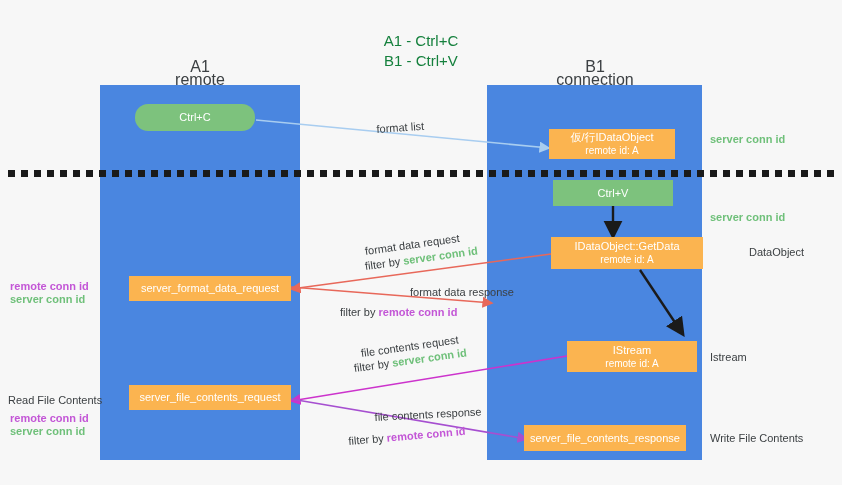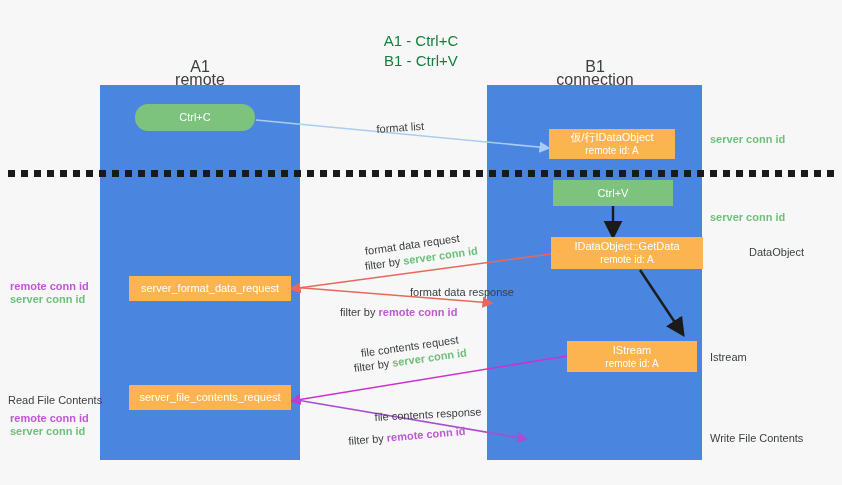--- a/index.html
+++ b/index.html
@@ -142,20 +142,23 @@
     <div>IDataObject::GetData</div>
     <div class="l2">remote id: A</div>
   </div>
 
 
   <div class="node orange" style="left:567px;top:341px;width:130px;height:31px;">
     <div>IStream</div>
     <div class="l2">remote id: A</div>
   </div>
 
+  <div class="node orange" style="left:524px;top:425px;width:162px;height:26px;">
+    <div>server_file_contents_response</div>
+  </div>
 
   <div class="lbl rot" style="left:377px;top:122px;transform:rotate(-4deg);">format list</div>
 
   <div class="lbl rot" style="left:366px;top:244px;transform:rotate(-8deg);">format data request</div>
   <div class="stack rot" style="left:366px;top:259px;transform:rotate(-8deg);">
     <span>filter by </span><span class="g">server conn id</span>
   </div>
 
   <div class="lbl" style="left:363px;top:285px;margin-left:47px;">format data response</div>
   <div class="stack" style="left:340px;top:305px;">

